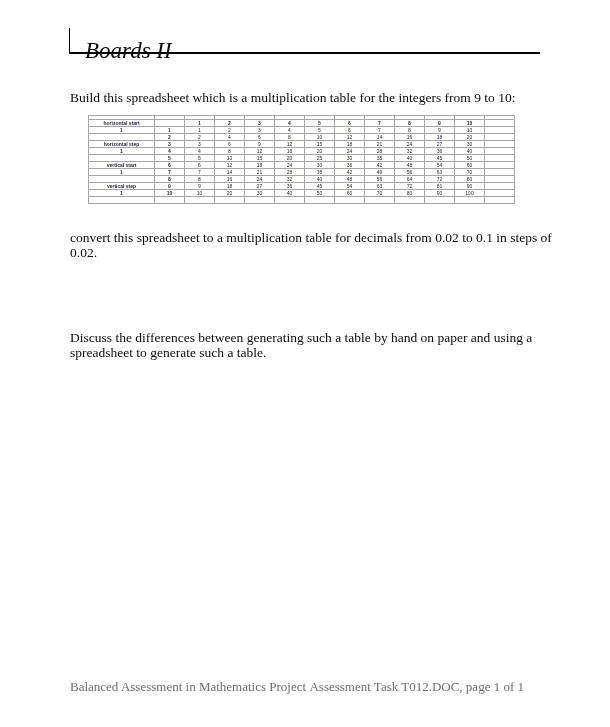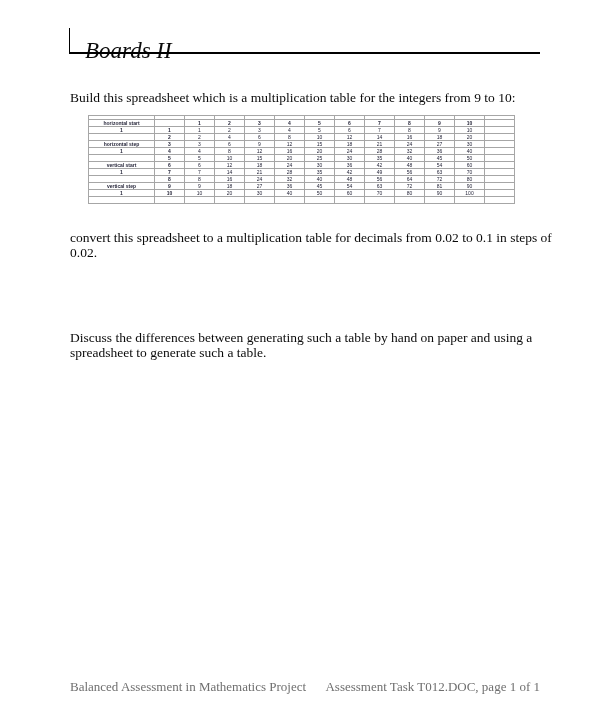--- a/index.html
+++ b/index.html
@@ -62,21 +62,21 @@
   .sheet tr.blank-top td{height:3px;}
   .sheet tr.blank-bottom td{height:6px;}
   
   .footer-left,.footer-right{
     position:absolute;top:681px;
     font-size:13px;line-height:11.5px;
     color:var(--footer-text);
     white-space:nowrap;
   }
   .footer-left{left:70px;text-align:left;}
-  .footer-right{right:70px;}
+  .footer-right{right:86px;}
 </style>
 </head>
 <body>
 
 <div class="page">
 
   <div class="title-vbar"></div>
   <h1 class="page-title">Boards II</h1>
   <div class="title-rule"></div>
 

